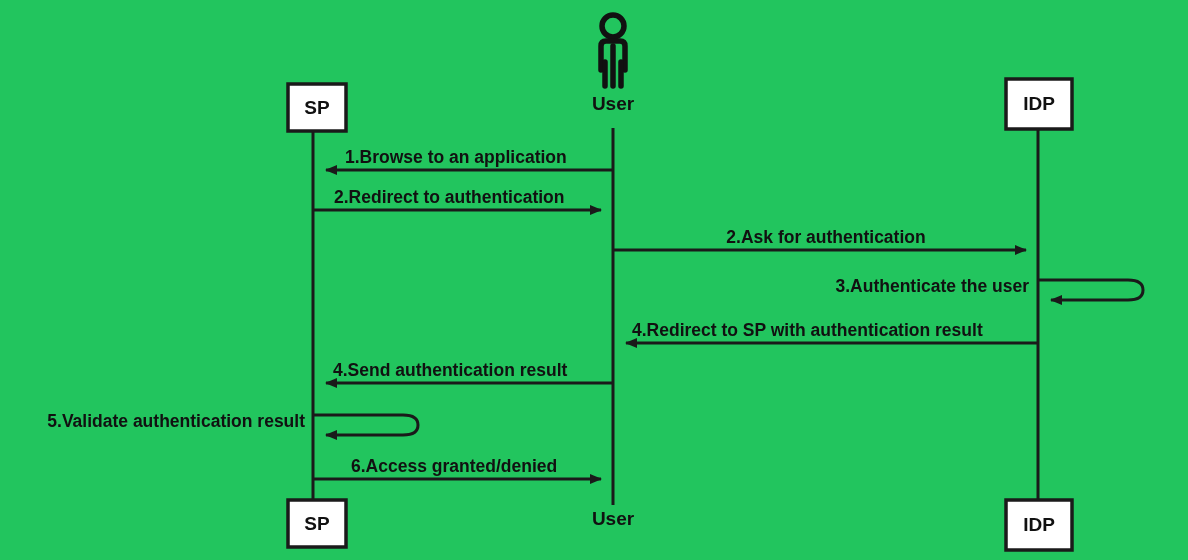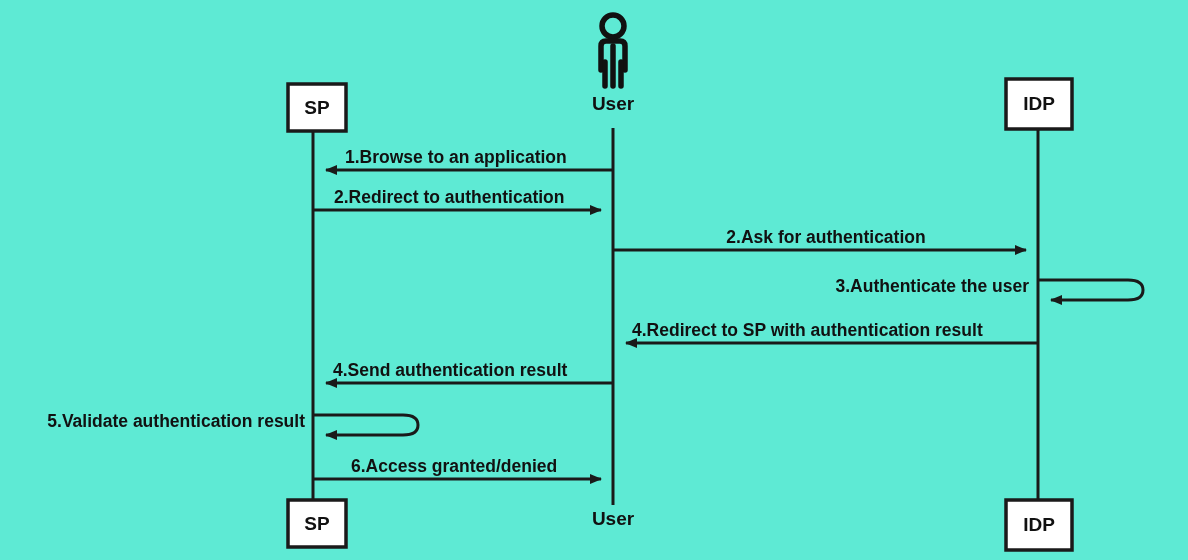--- a/index.html
+++ b/index.html
@@ -8,21 +8,21 @@
     padding: 0;
     background: #ffffff;
   }
   body {
     font-family: "Liberation Sans", sans-serif;
   }
   #diagram-root {
     position: relative;
     width: 1188px;
     height: 560px;
-    background: #5eead4;
+    background: #22c55e;
     overflow: hidden;
   }
   #diagram-svg {
     display: block;
     width: 1188px;
     height: 560px;
   }
   .lifeline {
     stroke: #1a1a1a;
     stroke-width: 3;

